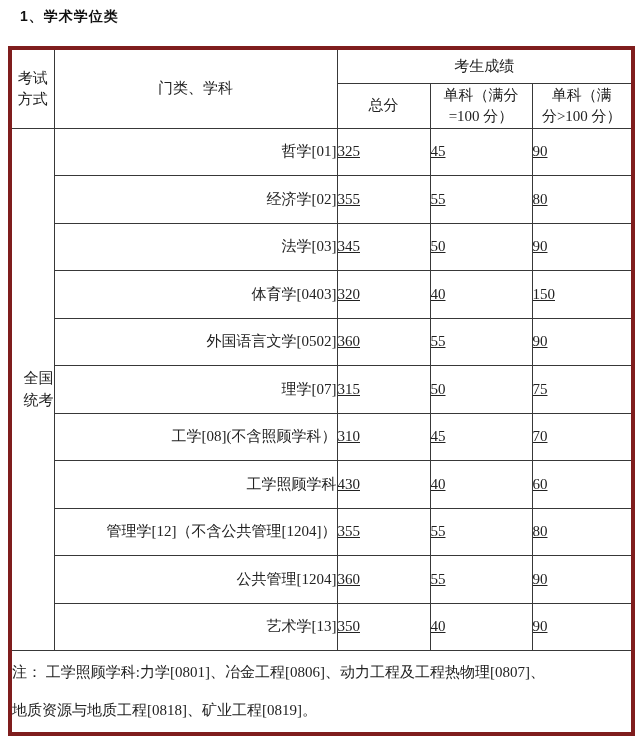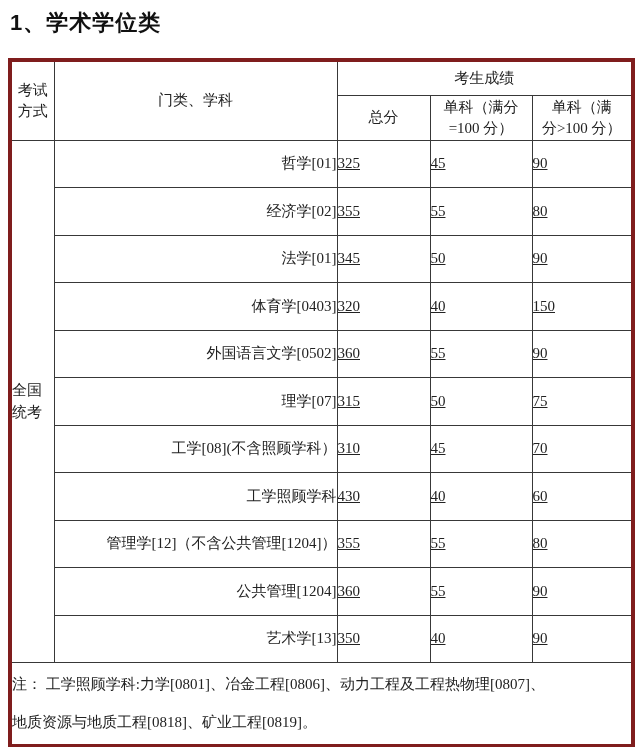--- a/index.html
+++ b/index.html
@@ -13,24 +13,24 @@
   }
   .page {
     position: relative;
     width: 639px;
     height: 747px;
     overflow: hidden;
   }
   .title {
     font-family: "Liberation Sans", "DejaVu Sans", sans-serif;
     font-weight: bold;
-    font-size: 22px;
+    font-size: 14px;
     color: #111111;
     margin: 0;
-    padding: 8px 0 0 10px;
+    padding: 8px 0 0 20px;
     letter-spacing: 1px;
   }
   table.score-table {
     border-collapse: collapse;
     table-layout: fixed;
     width: 623px;
     margin: 20px 0 0 8px;
     border: 4px solid #7f1d1d;
   }
   .score-table th, .score-table td {
@@ -41,21 +41,21 @@
     padding: 0;
     overflow: hidden;
   }
   .hrow-1 { height: 35px; }
   .hrow-2 { height: 45px; }
   .body-row { height: 47.5px; }
   .note-row { height: 83px; }
   .cell-center { text-align: center; vertical-align: middle; }
   .prewrap { white-space: pre-line; line-height: 1.4; }
   .exam-cell {
-    text-align: left;
+    text-align: right;
     vertical-align: middle;
     white-space: pre-line;
     line-height: 1.5;
   }
   .cat-cell {
     text-align: right;
     vertical-align: middle;
     padding-left: 4px;
   }
   .num-cell { vertical-align: middle; text-decoration: underline; }
@@ -105,21 +105,21 @@
           <td class="num-cell">45</td>
           <td class="num-cell">90</td>
         </tr>
         <tr class="body-row">
           <td class="cat-cell">经济学[02]</td>
           <td class="num-cell">355</td>
           <td class="num-cell">55</td>
           <td class="num-cell">80</td>
         </tr>
         <tr class="body-row">
-          <td class="cat-cell">法学[01]</td>
+          <td class="cat-cell">法学[03]</td>
           <td class="num-cell">345</td>
           <td class="num-cell">50</td>
           <td class="num-cell">90</td>
         </tr>
         <tr class="body-row">
           <td class="cat-cell">体育学[0403]</td>
           <td class="num-cell">320</td>
           <td class="num-cell">40</td>
           <td class="num-cell">150</td>
         </tr>

